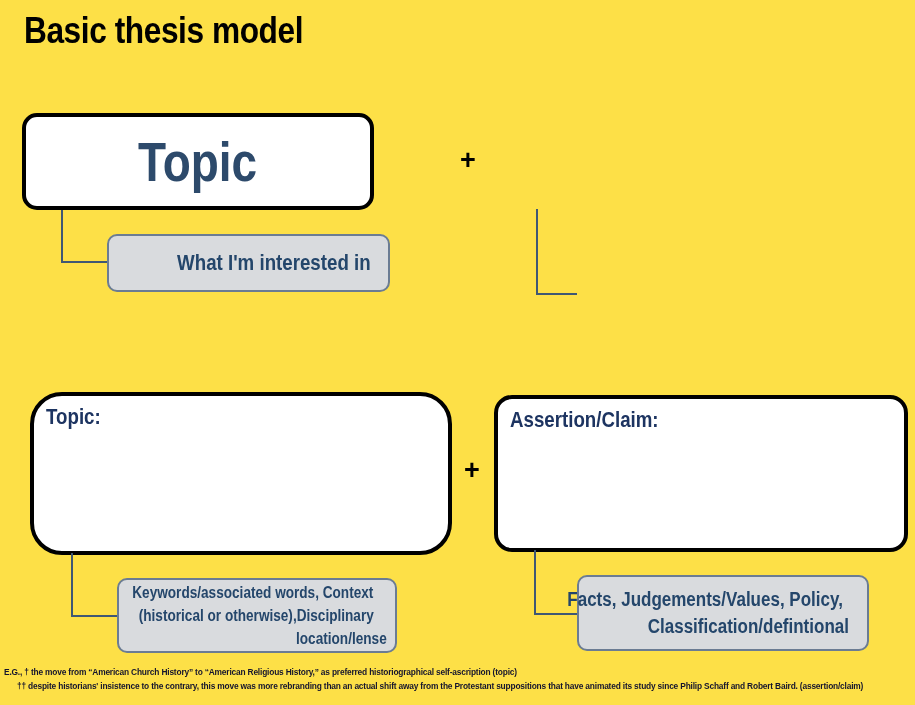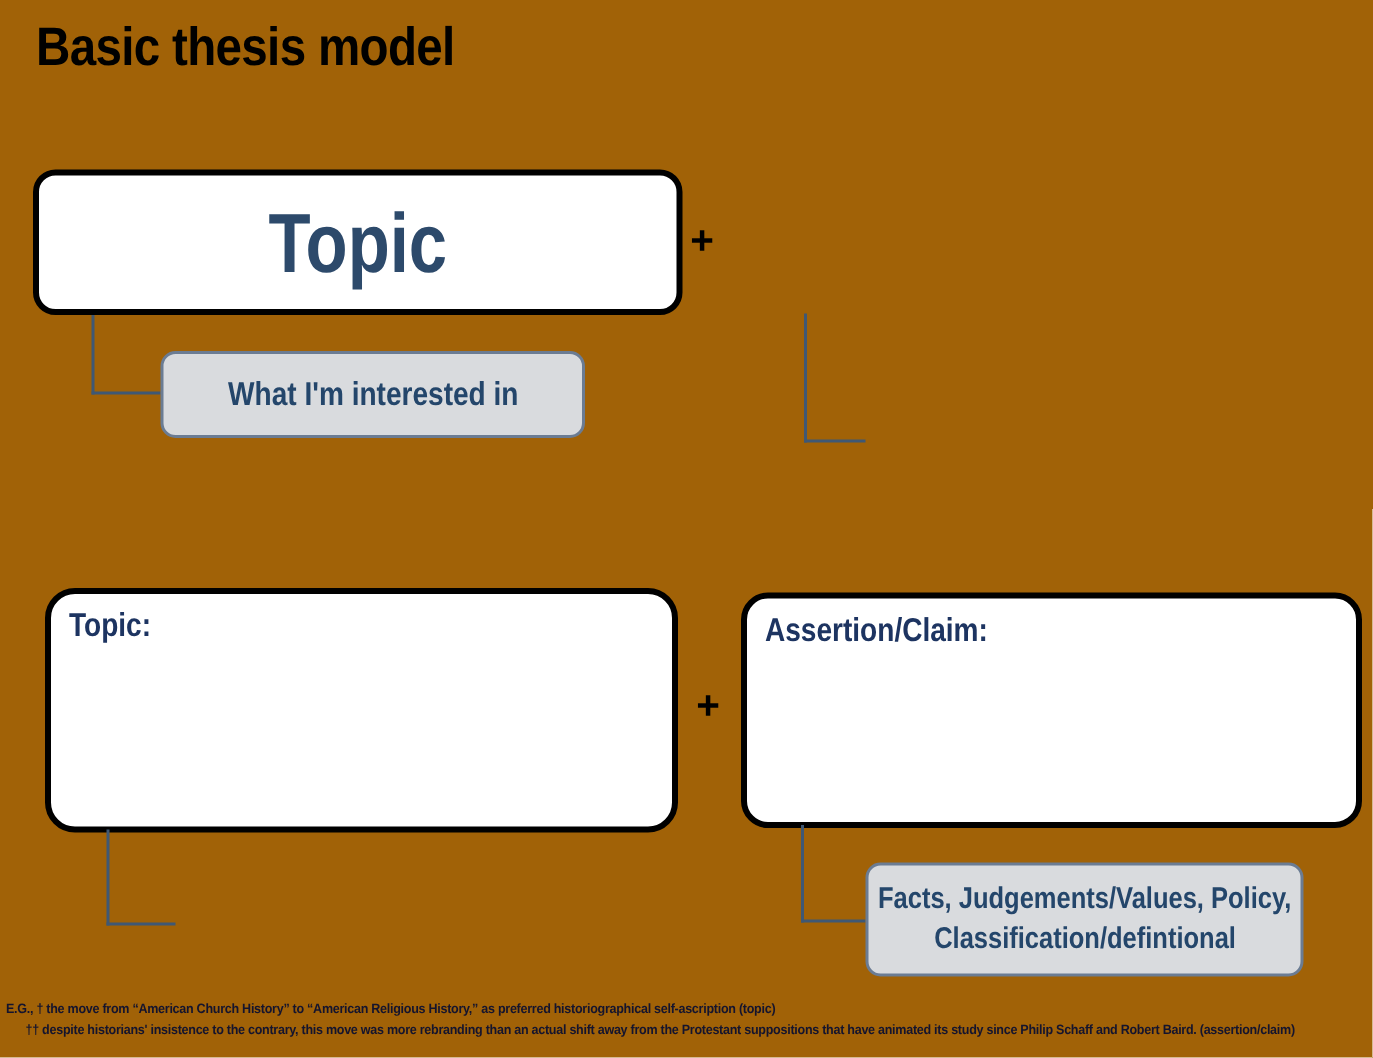--- a/index.html
+++ b/index.html
@@ -1,19 +1,19 @@
 <!DOCTYPE html>
 <html style="--heading-text: #2d4a6b; --label-text: #1d3461; --note-text: #24466b; --note-fill: #d9dbde; --note-border: #6b7c93; --box-border: #000000; --connector: #3f5874; --footnote-text: #14142e;"><head>
 <meta charset="utf-8">
 <style>
   html,body{margin:0;padding:0;background:#ffffff;}
   .canvas{
     position:relative;
     width:915px;height:705px;
-    background:#a16207;
+    background:#fde047;
     font-family:"Liberation Sans", sans-serif;
     overflow:hidden;
   }
   .page-title{
     position:absolute;left:24px;top:10px;
     font-size:36px;font-weight:bold;color:#000;
     transform:scaleX(0.88);transform-origin:left center;
     white-space:nowrap;letter-spacing:-0.5px;
   }
   
@@ -43,21 +43,21 @@
     font-size:27px;font-weight:bold;color:#000;
     text-align:center;line-height:34px;
   }
   
   .note{
     position:absolute;
     background:var(--note-fill,#d9dbde);
     border:2px solid var(--note-border,#6b7c93);
     border-radius:10px;
     box-sizing:border-box;
-    display:flex;flex-direction:column;align-items:center;justify-content:center;
+    display:flex;flex-direction:column;align-items:flex-end;justify-content:center;
     color:var(--note-text,#24466b);font-weight:bold;
   }
   .note .nline{
     white-space:nowrap;
     transform:scaleX(0.85);transform-origin:center;
   }
   .note-lg .nline{font-size:22px;line-height:28px;}
   .note-md .nline{font-size:20px;line-height:27px;}
   .note-sm .nline{font-size:16px;line-height:23px;}
   
@@ -72,52 +72,57 @@
     transform:scaleX(0.93);transform-origin:left center;
   }
 </style>
 </head>
 <body>
 
 <div class="canvas">
 
   <div class="page-title">Basic thesis model</div>
 
-  <div class="main-box" style="left:22px;top:113px;width:433px;height:97px;">
+  <div class="main-box" style="left:22px;top:113px;width:352px;height:97px;">
     <span class="big-label">Topic</span>
   </div>
 
   <div class="plus" style="left:449px;top:143px;">+</div>
 
 
   <div class="vline" style="left:61px;top:210px;height:53px;"></div>
   <div class="hline" style="left:61px;top:261px;width:46px;"></div>
   <div class="vline" style="left:536px;top:209px;height:86px;"></div>
   <div class="hline" style="left:536px;top:293px;width:41px;"></div>
 
   <div class="note note-lg" style="left:107px;top:234px;width:283px;height:58px;">
     <div class="nline">What I'm interested in</div>
   </div>
 
 
-  <div class="main-box" style="left:30px;top:392px;width:422px;height:163px;border-radius:20px;">
+  <div class="main-box" style="left:30px;top:392px;width:422px;height:163px;border-radius:32px;">
     <span class="corner-label">Topic:</span>
   </div>
 
   <div class="plus" style="left:453px;top:453px;">+</div>
 
   <div class="main-box" style="left:494px;top:395px;width:414px;height:157px;border-radius:18px;">
     <span class="corner-label">Assertion/Claim:</span>
   </div>
 
   <div class="vline" style="left:71px;top:553px;height:64px;"></div>
   <div class="hline" style="left:71px;top:615px;width:46px;"></div>
   <div class="vline" style="left:534px;top:550px;height:65px;"></div>
   <div class="hline" style="left:534px;top:613px;width:43px;"></div>
 
+  <div class="note note-sm" style="left:117px;top:578px;width:280px;height:75px;">
+    <div class="nline">Keywords/associated words, Context</div>
+    <div class="nline">(historical or otherwise),Disciplinary</div>
+    <div class="nline">location/lense</div>
+  </div>
 
   <div class="note note-md" style="left:577px;top:575px;width:292px;height:76px;">
     <div class="nline">Facts, Judgements/Values, Policy,</div>
     <div class="nline">Classification/defintional</div>
   </div>
 
   <div class="footnote" style="left:4px;top:667px;">E.G., † the move from “American Church History” to “American Religious History,” as preferred historiographical self-ascription (topic)</div>
   <div class="footnote" style="left:17px;top:681px;">†† despite historians' insistence to the contrary, this move was more rebranding than an actual shift away from the Protestant suppositions that have animated its study since Philip Schaff and Robert Baird. (assertion/claim)</div>
 
 </div>

